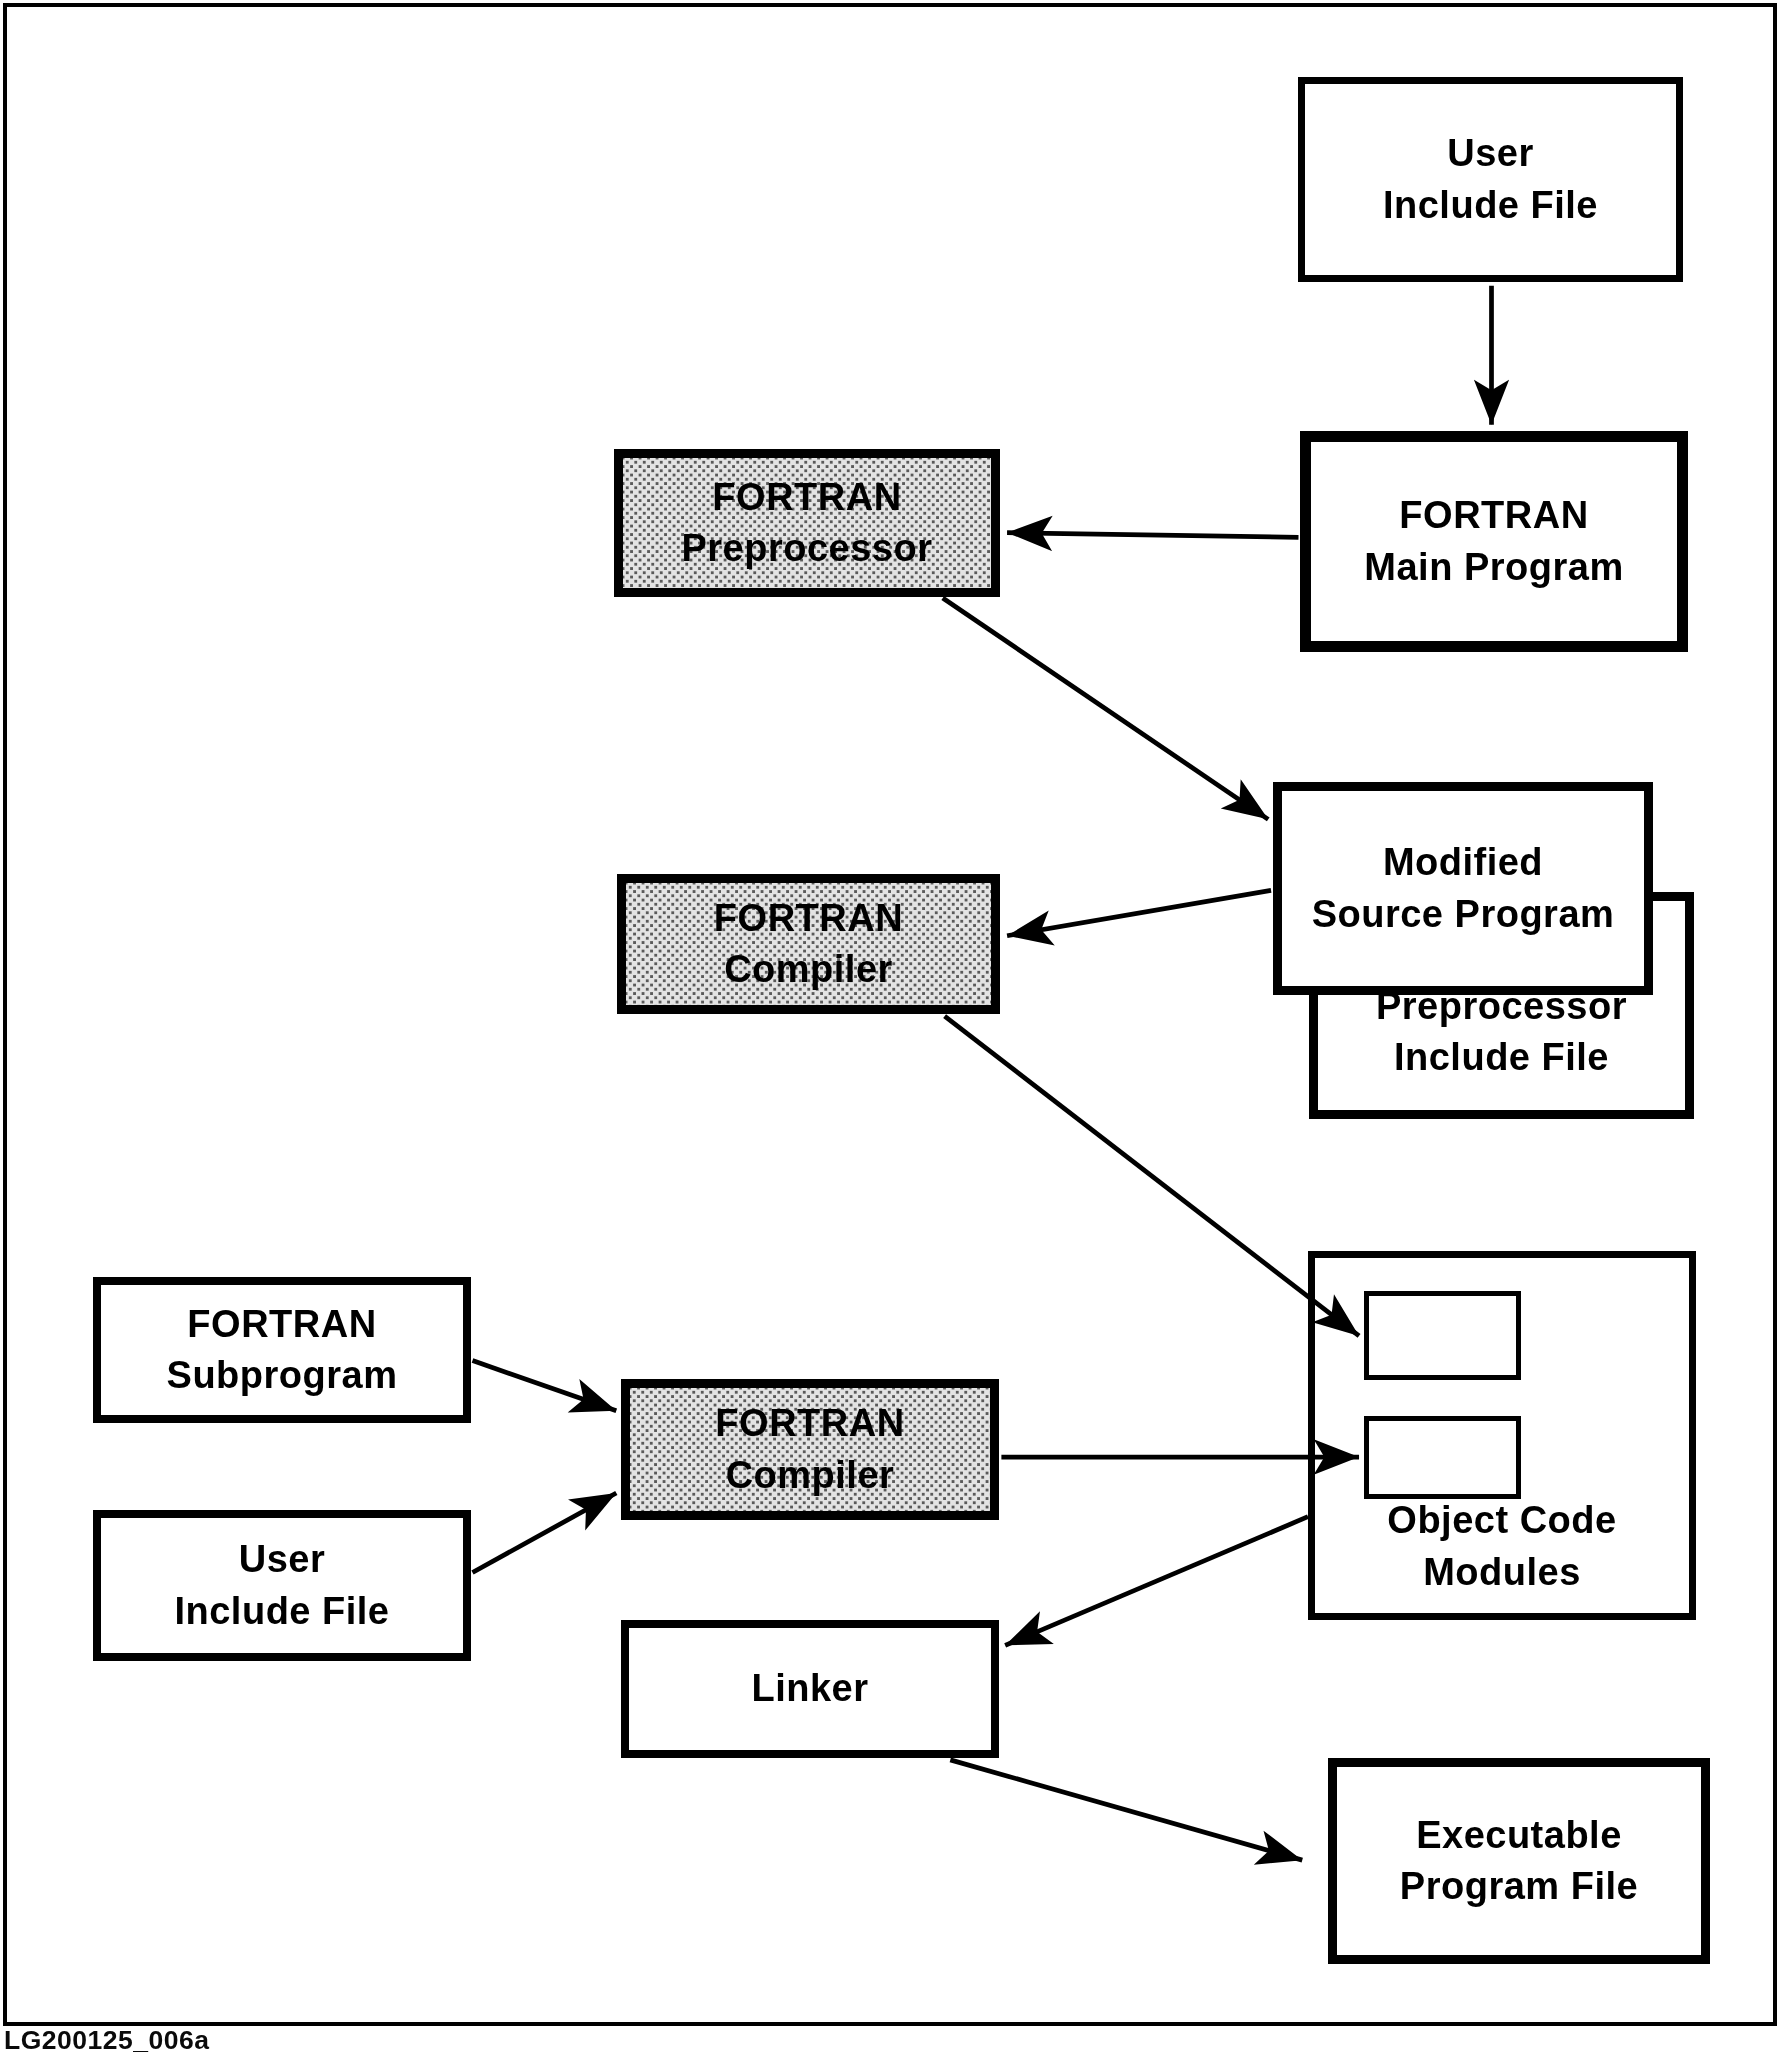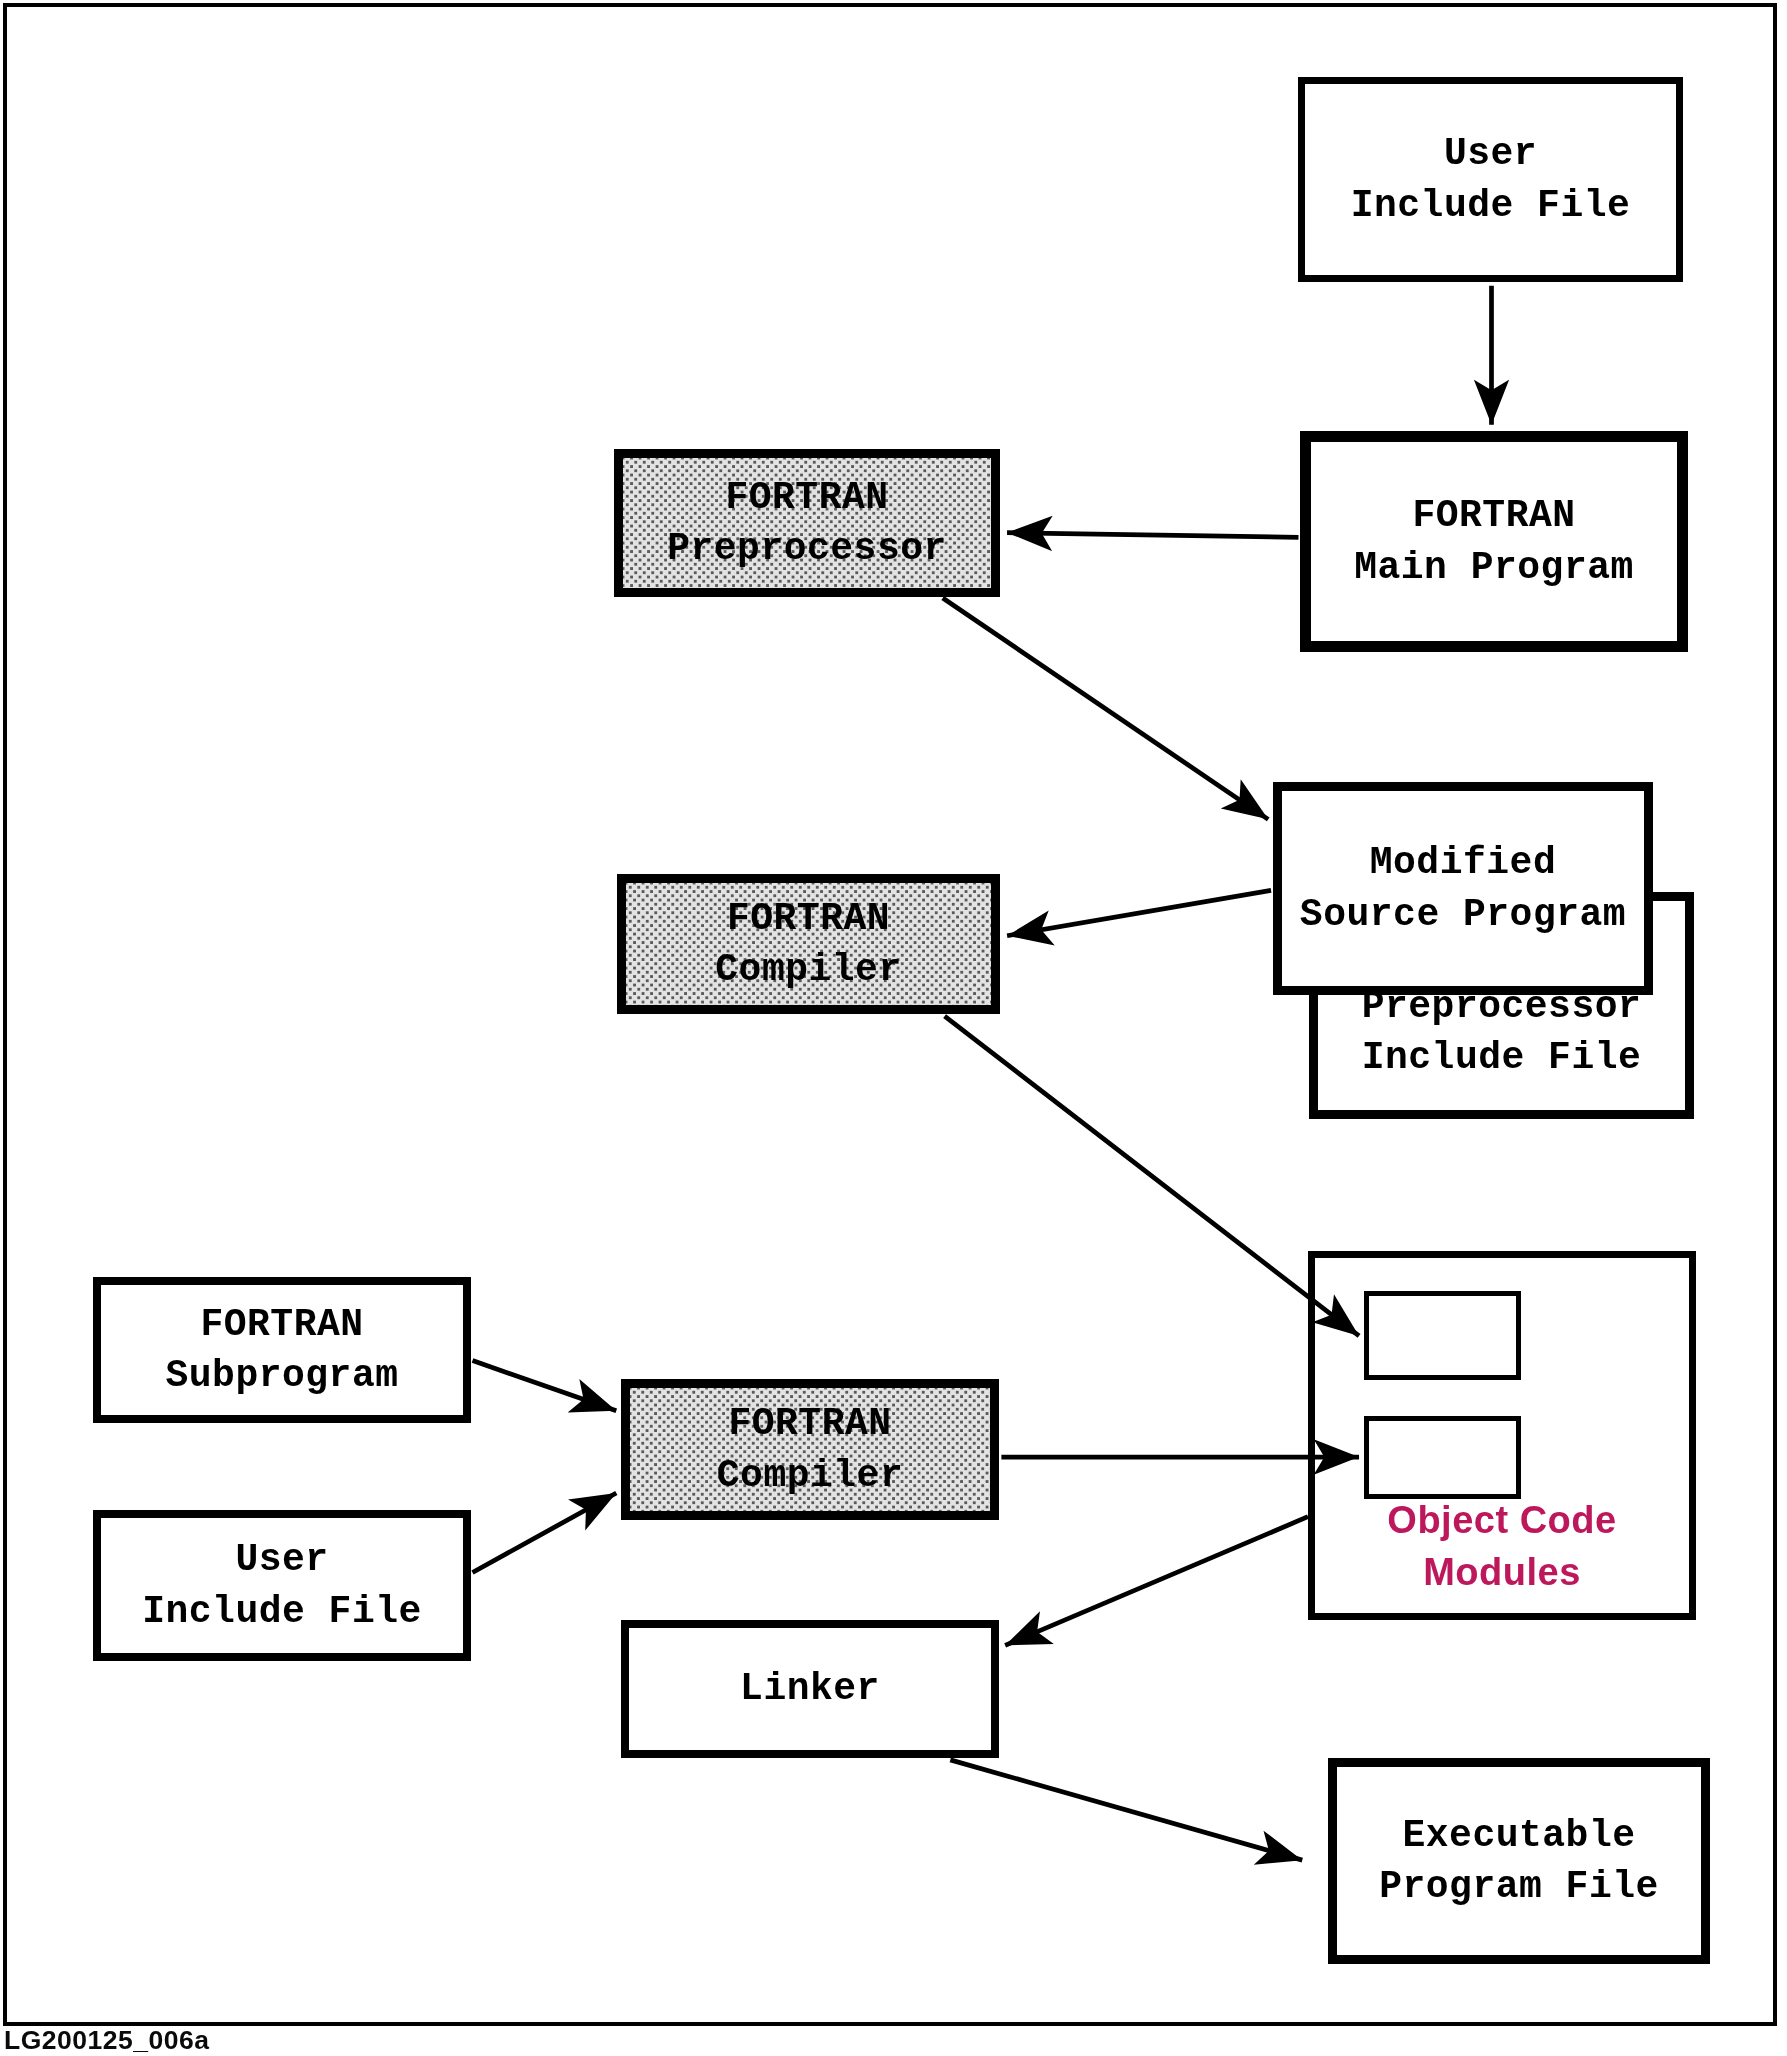--- a/index.html
+++ b/index.html
@@ -35,21 +35,20 @@
     justify-content: center;
   }
   .box .label {
     font-weight: bold;
     font-size: 38px;
     line-height: 1.35;
     color: #000;
     text-align: center;
     white-space: pre-line;
     letter-spacing: 0.5px;
-    font-family: Liberation Mono, monospace;
   }
   .shaded {
     background-color: #e3e3e3;
     background-image:
       radial-gradient(circle, #5a5a5a 1.5px, transparent 1.7px),
       radial-gradient(circle, #5a5a5a 1.5px, transparent 1.7px);
     background-size: 8.5px 8.5px;
     background-position: 0 0, 4.3px 4.3px;
   }
   .inner-rect {
@@ -58,21 +57,21 @@
     border: 5.7px solid #000;
     background: #ffffff;
   }
   .bottom-label {
     position: absolute;
     left: 0; right: 0;
     bottom: 15px;
     font-weight: bold;
     font-size: 38px;
     line-height: 1.35;
-    color: #be185d;
+    color: #000000;
     text-align: center;
     white-space: pre-line;
     letter-spacing: 0.5px;
   }
   #arrow-layer {
     position: absolute;
     left: 0; top: 0;
     width: 1788px; height: 2056px;
     pointer-events: none;
     z-index: 5;

